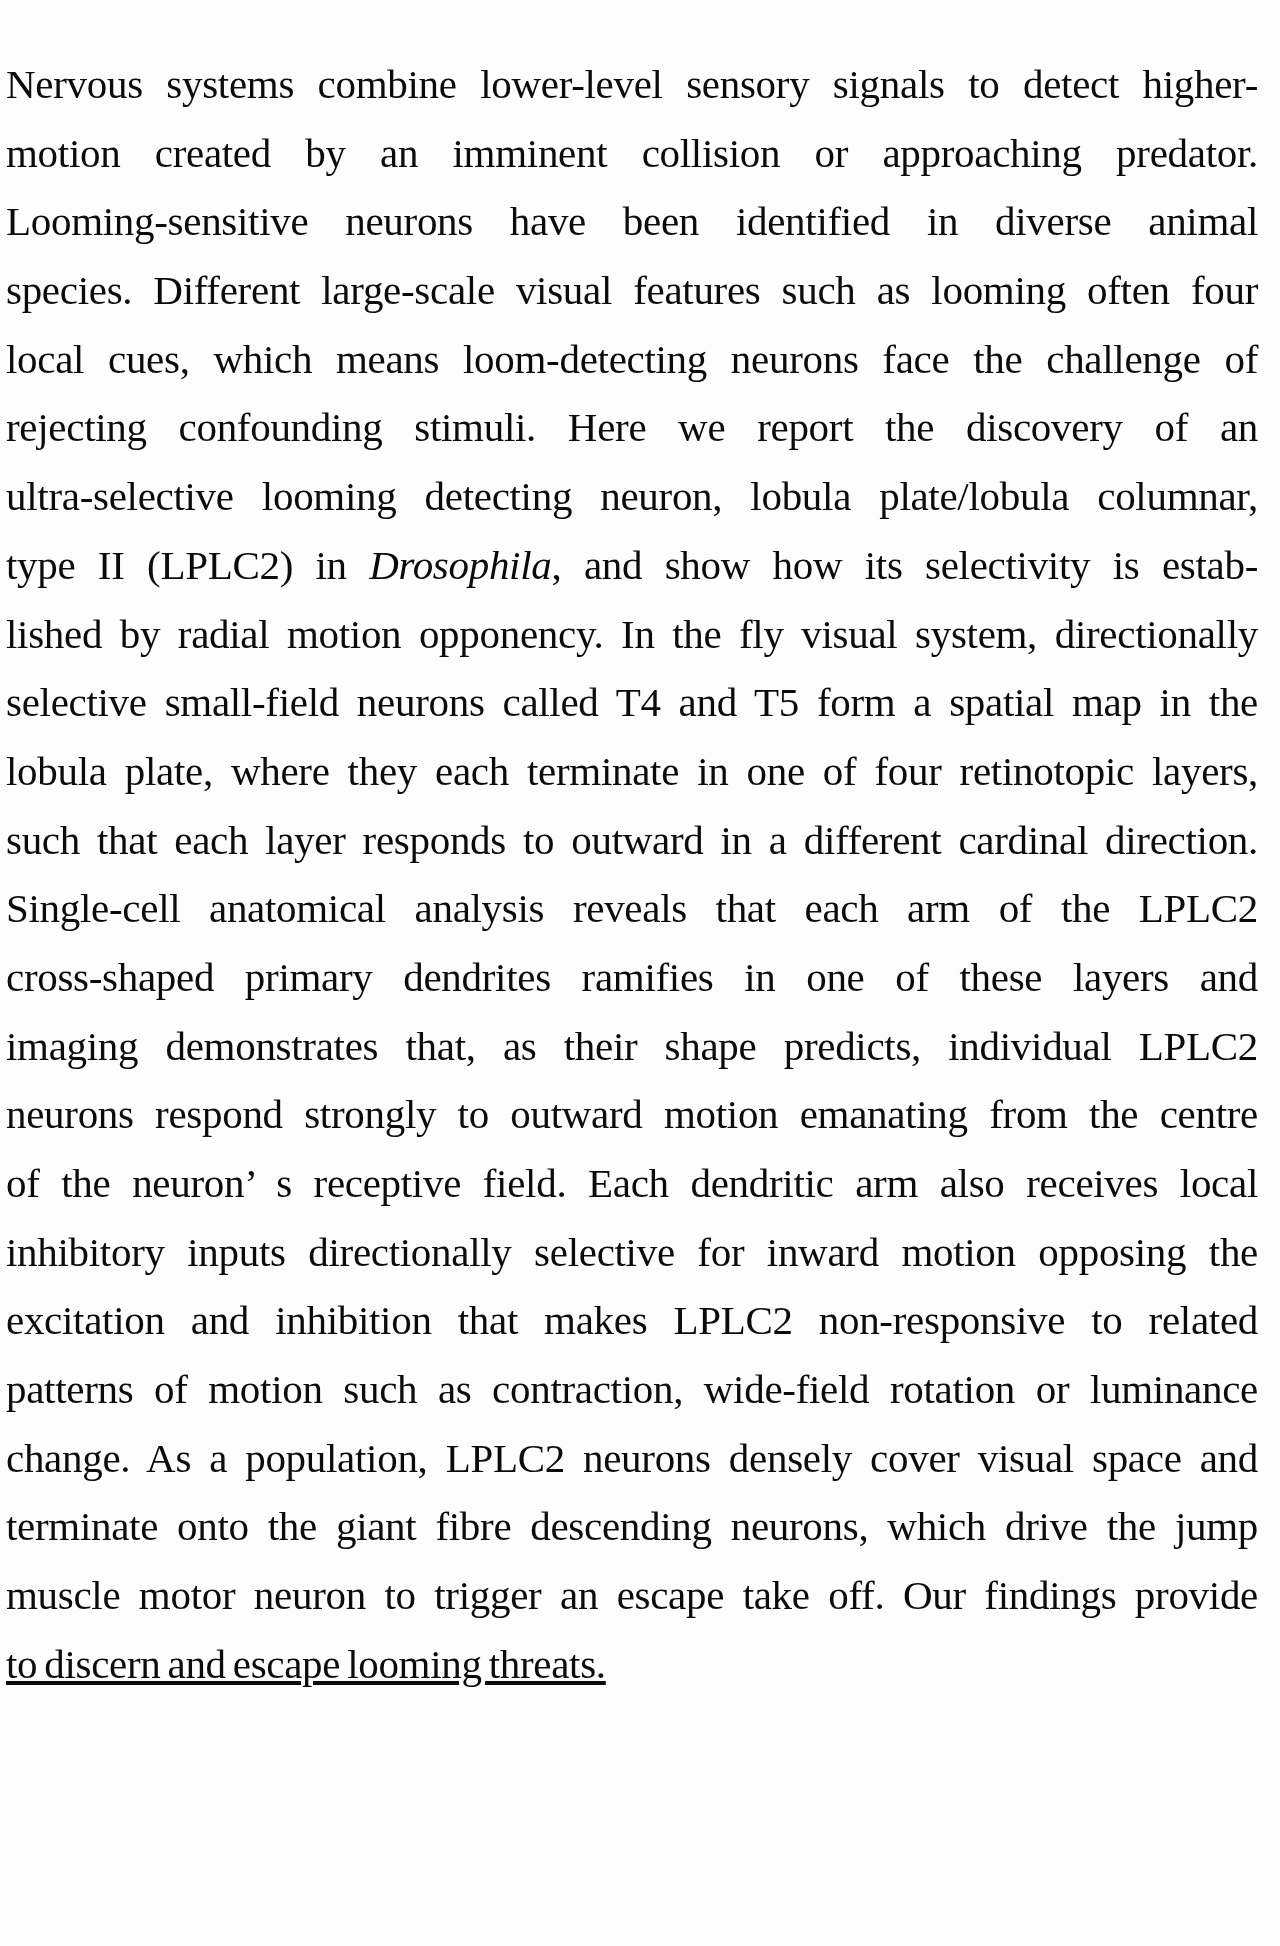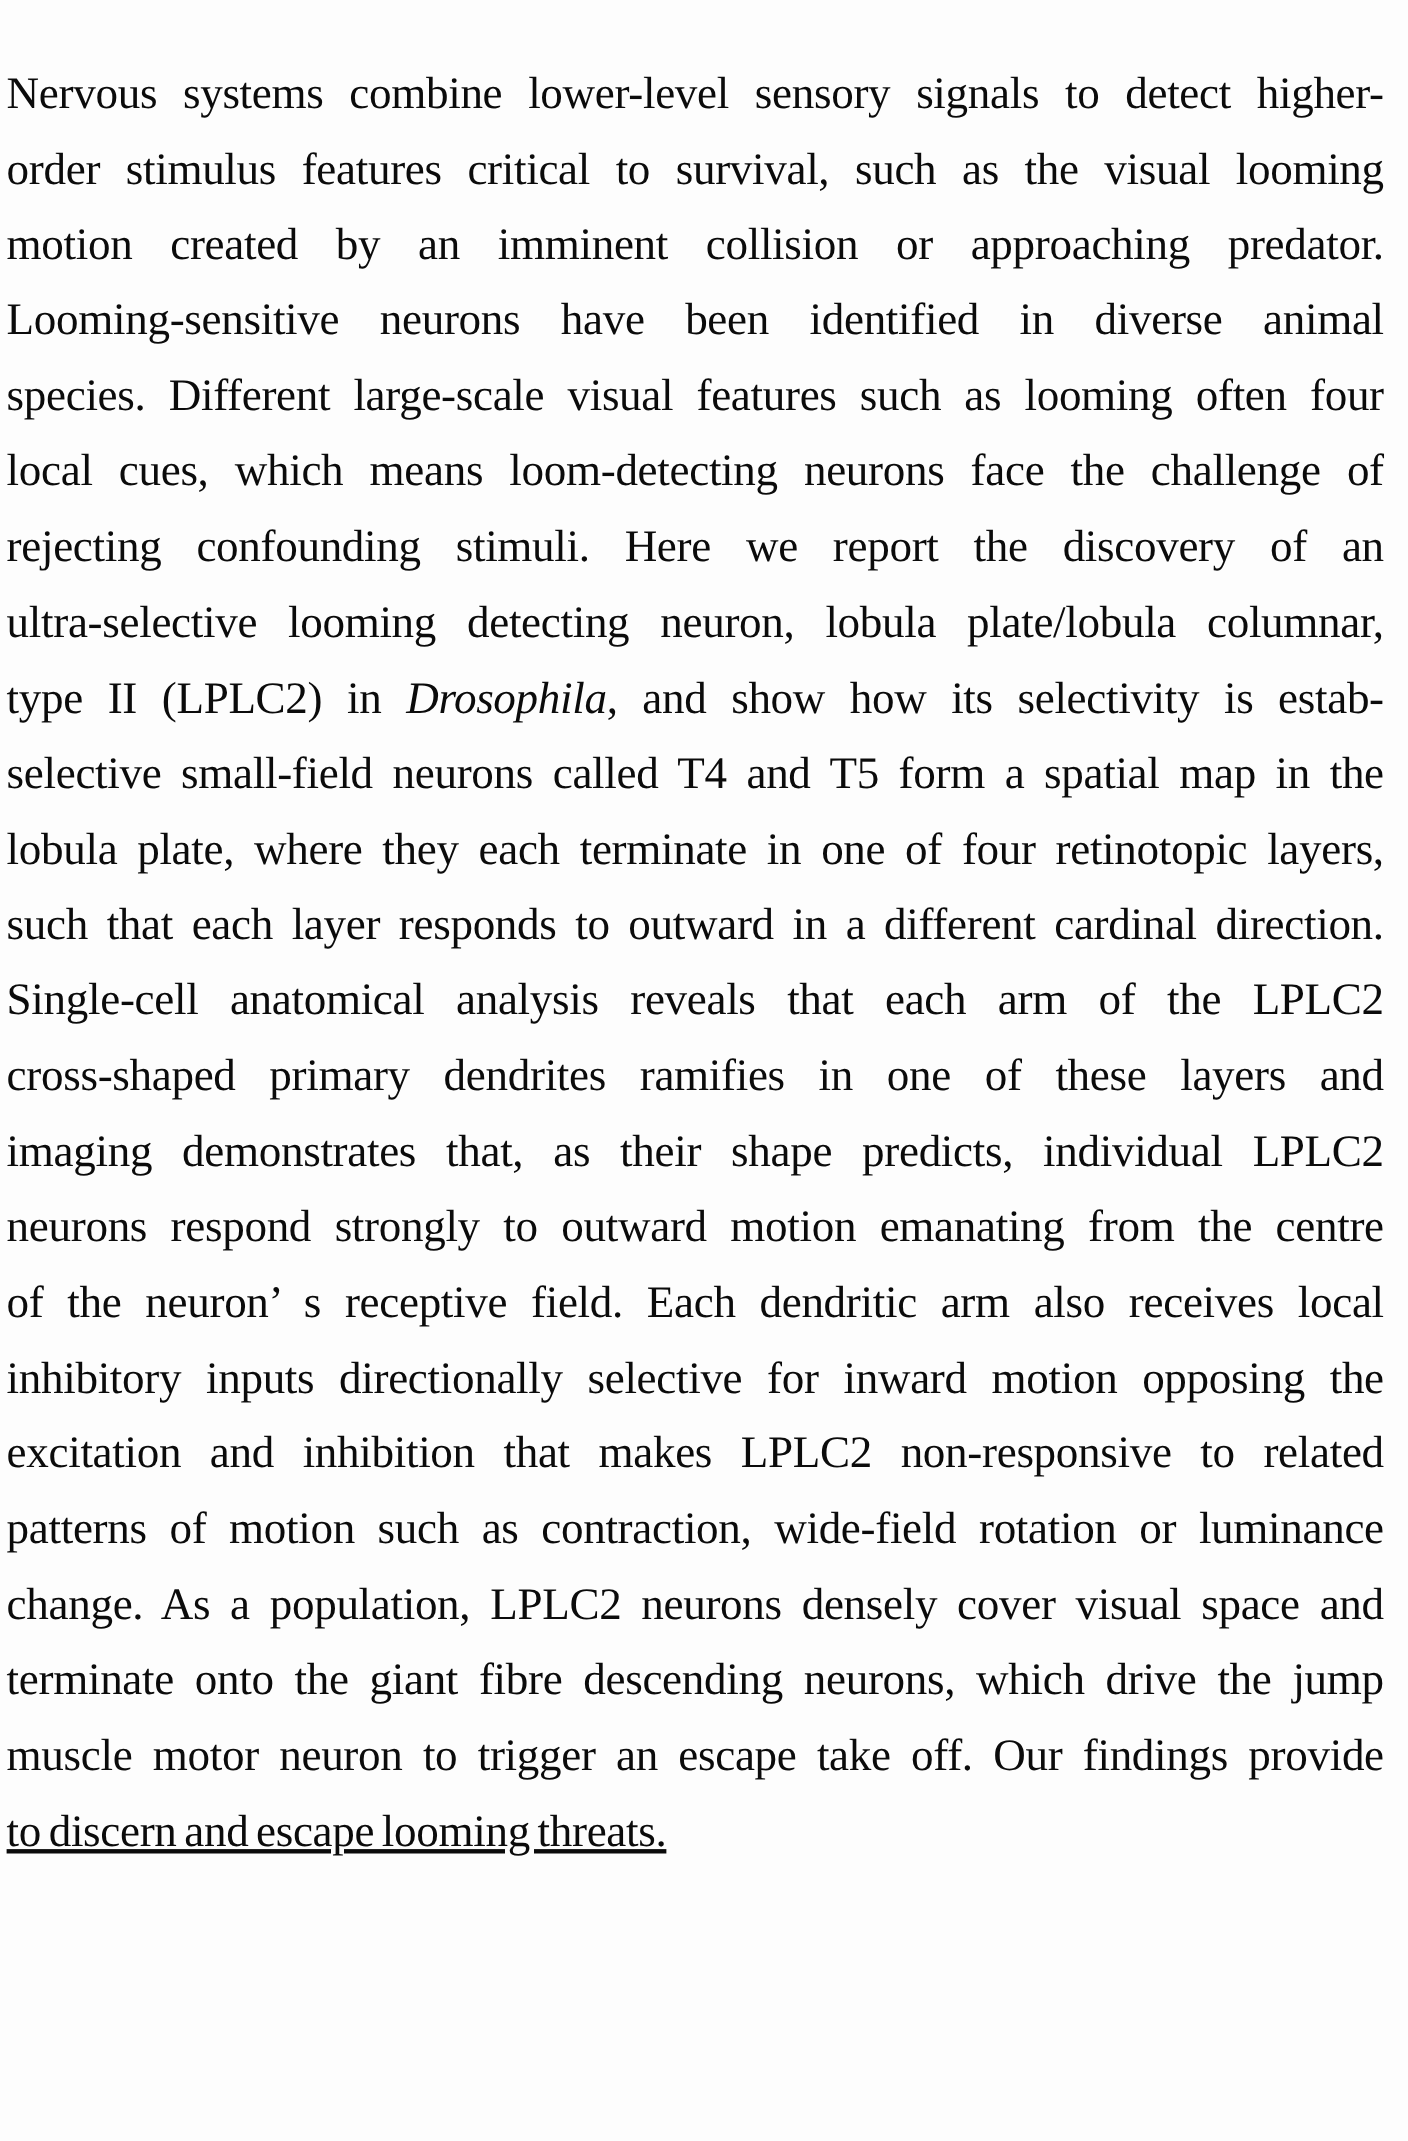--- a/index.html
+++ b/index.html
@@ -35,28 +35,28 @@
     text-decoration: underline;
   }
   .seg { font-style: normal; }
   .seg.it { font-style: italic; }
 </style>
 </head>
 <body>
 
 <main class="page">
     <div class="line"><span class="seg">Nervous systems combine lower-level sensory signals to detect higher-</span></div>
-    <div class="line"><span class="seg">order stimulus features critical to survival, such as the visual looming</span></div>
     <div class="line"><span class="seg">motion created by an imminent collision or approaching predator.</span></div>
     <div class="line"><span class="seg">Looming-sensitive neurons have been identified in diverse animal</span></div>
     <div class="line"><span class="seg">species. Different large-scale visual features such as looming often four</span></div>
     <div class="line"><span class="seg">local cues, which means loom-detecting neurons face the challenge of</span></div>
     <div class="line"><span class="seg">rejecting confounding stimuli. Here we report the discovery of an</span></div>
     <div class="line"><span class="seg">ultra-selective looming detecting neuron, lobula plate/lobula columnar,</span></div>
     <div class="line"><span class="seg">type II (LPLC2) in </span><span class="seg it">Drosophila</span><span class="seg">, and show how its selectivity is estab-</span></div>
+    <div class="line"><span class="seg">lished by radial motion opponency. In the fly visual system, directionally</span></div>
     <div class="line"><span class="seg">selective small-field neurons called T4 and T5 form a spatial map in the</span></div>
     <div class="line"><span class="seg">lobula plate, where they each terminate in one of four retinotopic layers,</span></div>
     <div class="line"><span class="seg">such that each layer responds to outward in a different cardinal direction.</span></div>
     <div class="line"><span class="seg">Single-cell anatomical analysis reveals that each arm of the LPLC2</span></div>
     <div class="line"><span class="seg">cross-shaped primary dendrites ramifies in one of these layers and</span></div>
     <div class="line"><span class="seg">imaging demonstrates that, as their shape predicts, individual LPLC2</span></div>
     <div class="line"><span class="seg">neurons respond strongly to outward motion emanating from the centre</span></div>
     <div class="line"><span class="seg">of the neuron’ s receptive field. Each dendritic arm also receives local</span></div>
     <div class="line"><span class="seg">inhibitory inputs directionally selective for inward motion opposing the</span></div>
     <div class="line"><span class="seg">excitation and inhibition that makes LPLC2 non-responsive to related</span></div>

